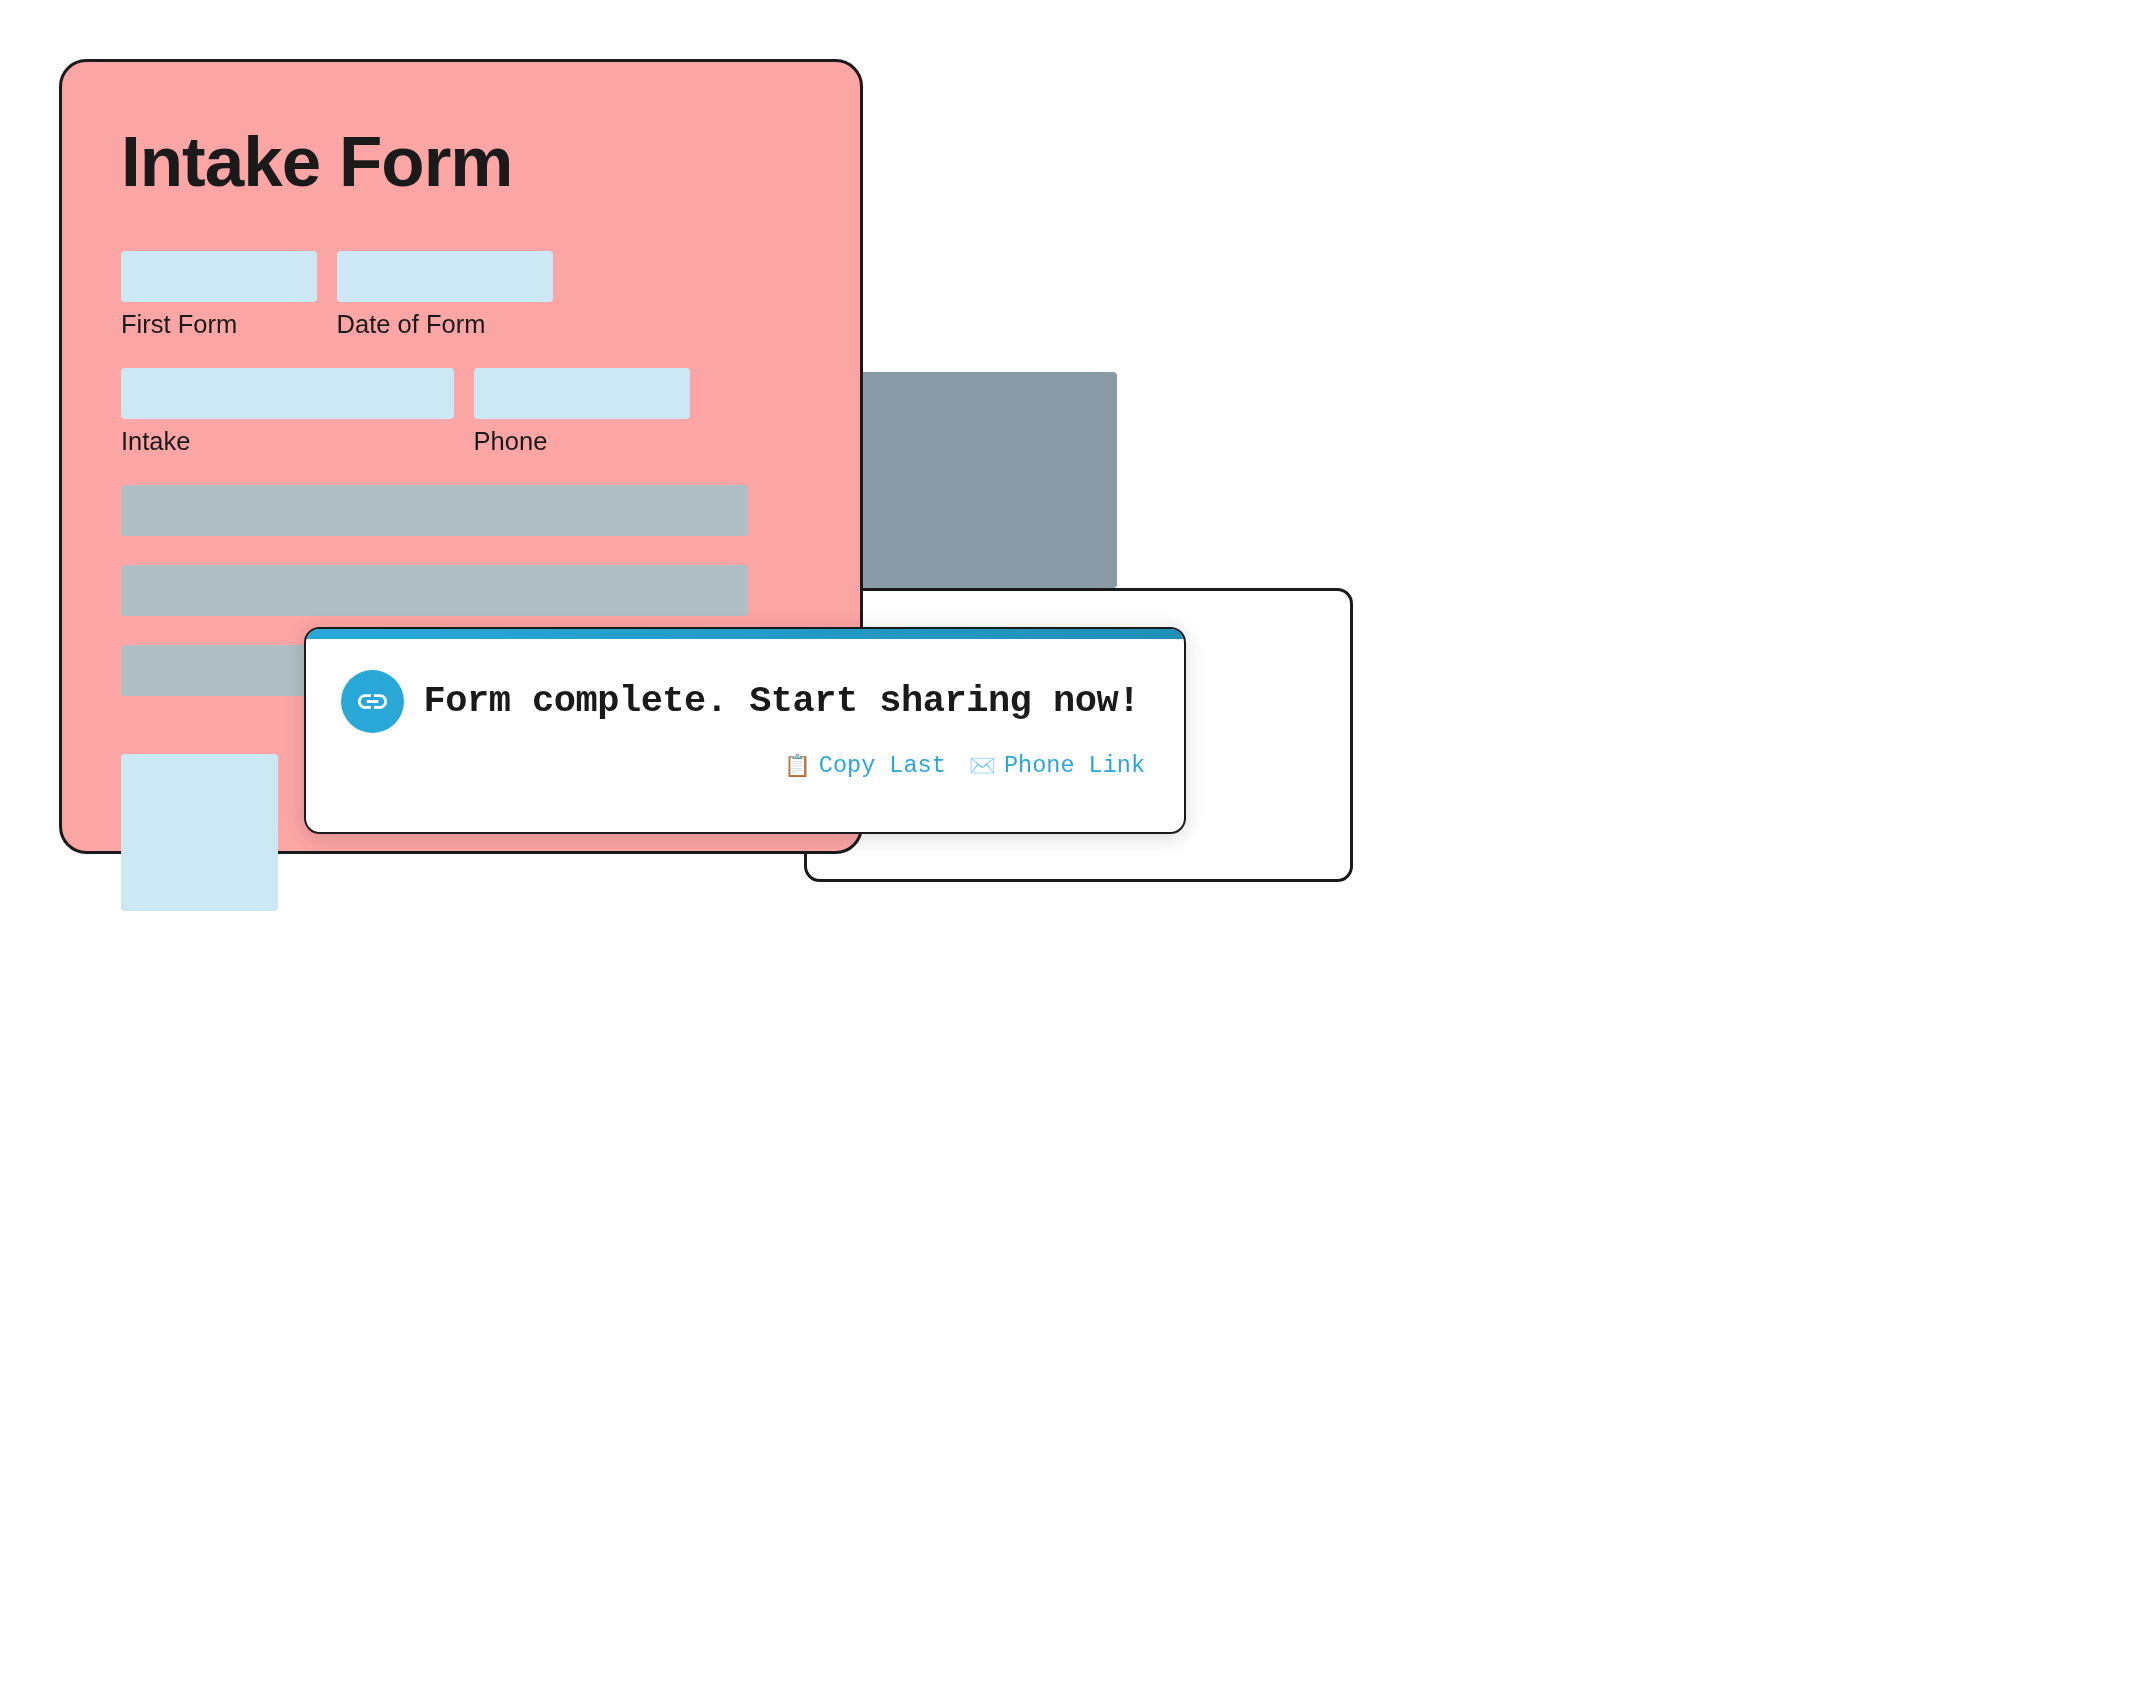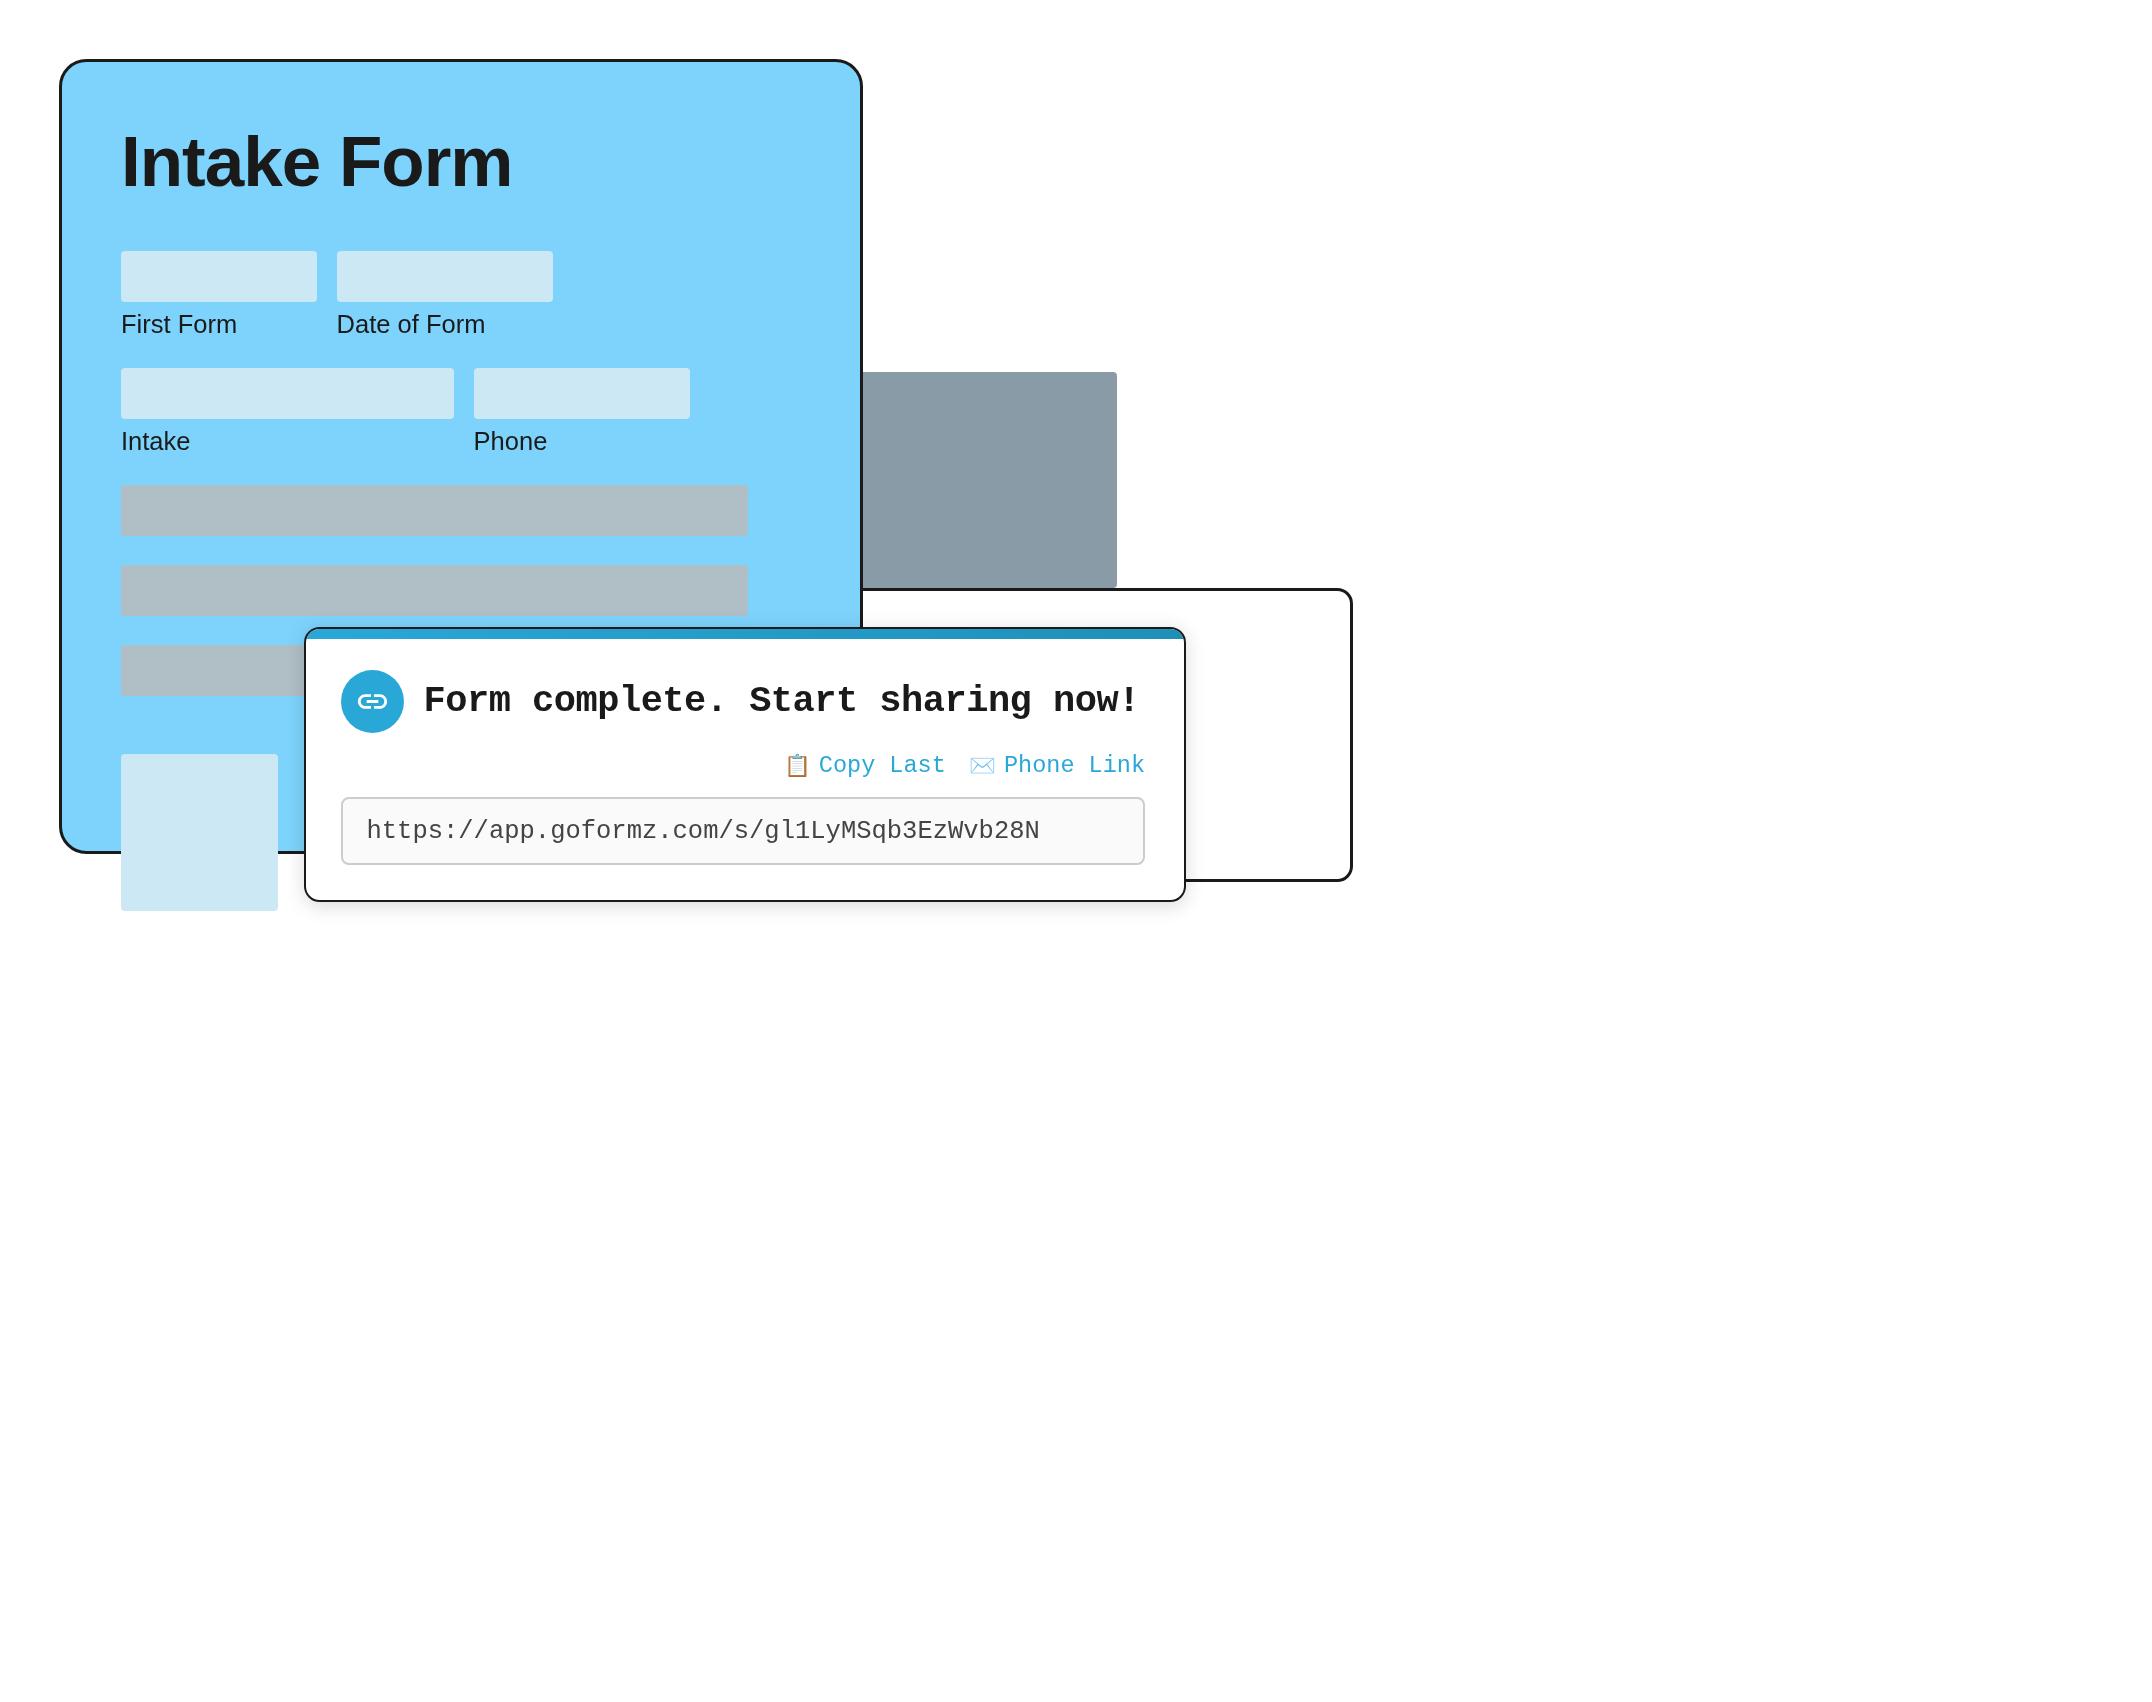--- a/index.html
+++ b/index.html
@@ -12,21 +12,21 @@
       overflow: hidden;
     }
 
     
     .intake-form-card {
       position: absolute;
       top: 59px;
       left: 59px;
       width: 804px;
       height: 795px;
-      background: #7dd3fc;
+      background: #fca5a5;
       border: 3.9px solid #1a1a1a;
       border-radius: 27.4px;
       padding: 59px 59px 49px 59px;
     }
 
     .form-title {
       font-size: 71px;
       font-weight: 900;
       color: #1a1a1a;
       margin-bottom: 49px;
@@ -299,17 +299,16 @@
         <span class="action-icon">📋</span>
         <span>Copy Last</span>
       </a>
 
       <a class="action-link" href="#">
         <span class="action-icon">✉️</span>
         <span>Phone Link</span>
       </a>
     </div>
 
-    <div class="url-field">https://app.goformz.com/s/gl1LyMSqb3EzWvb28N</div>
 
   </div>
 </div>
 
 
 </body></html>

